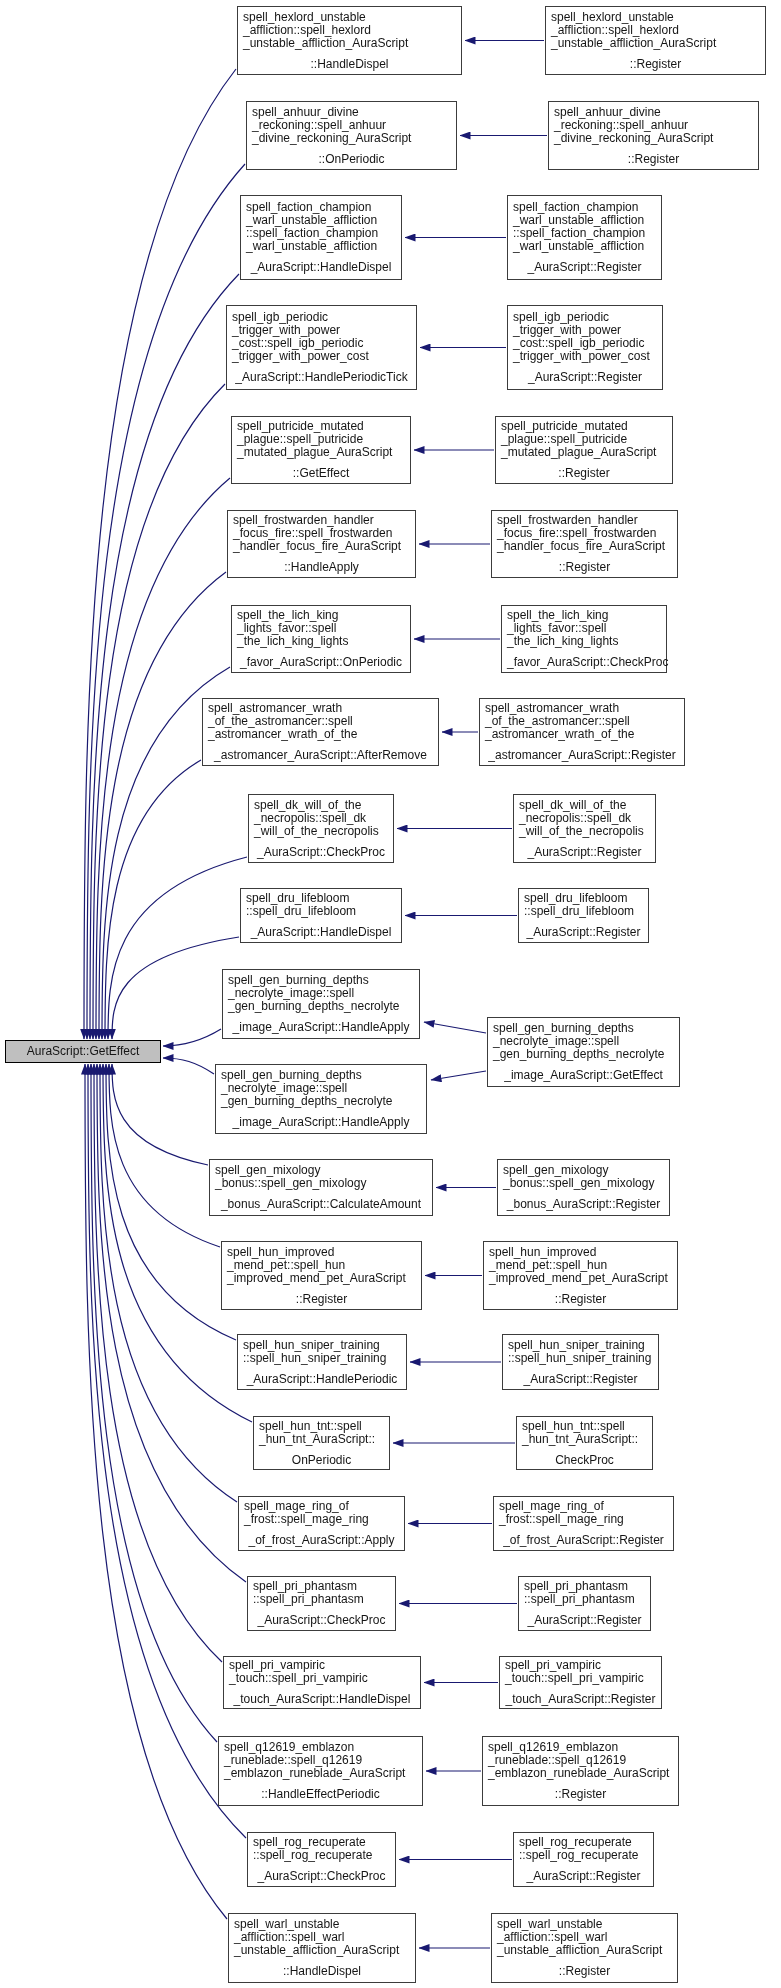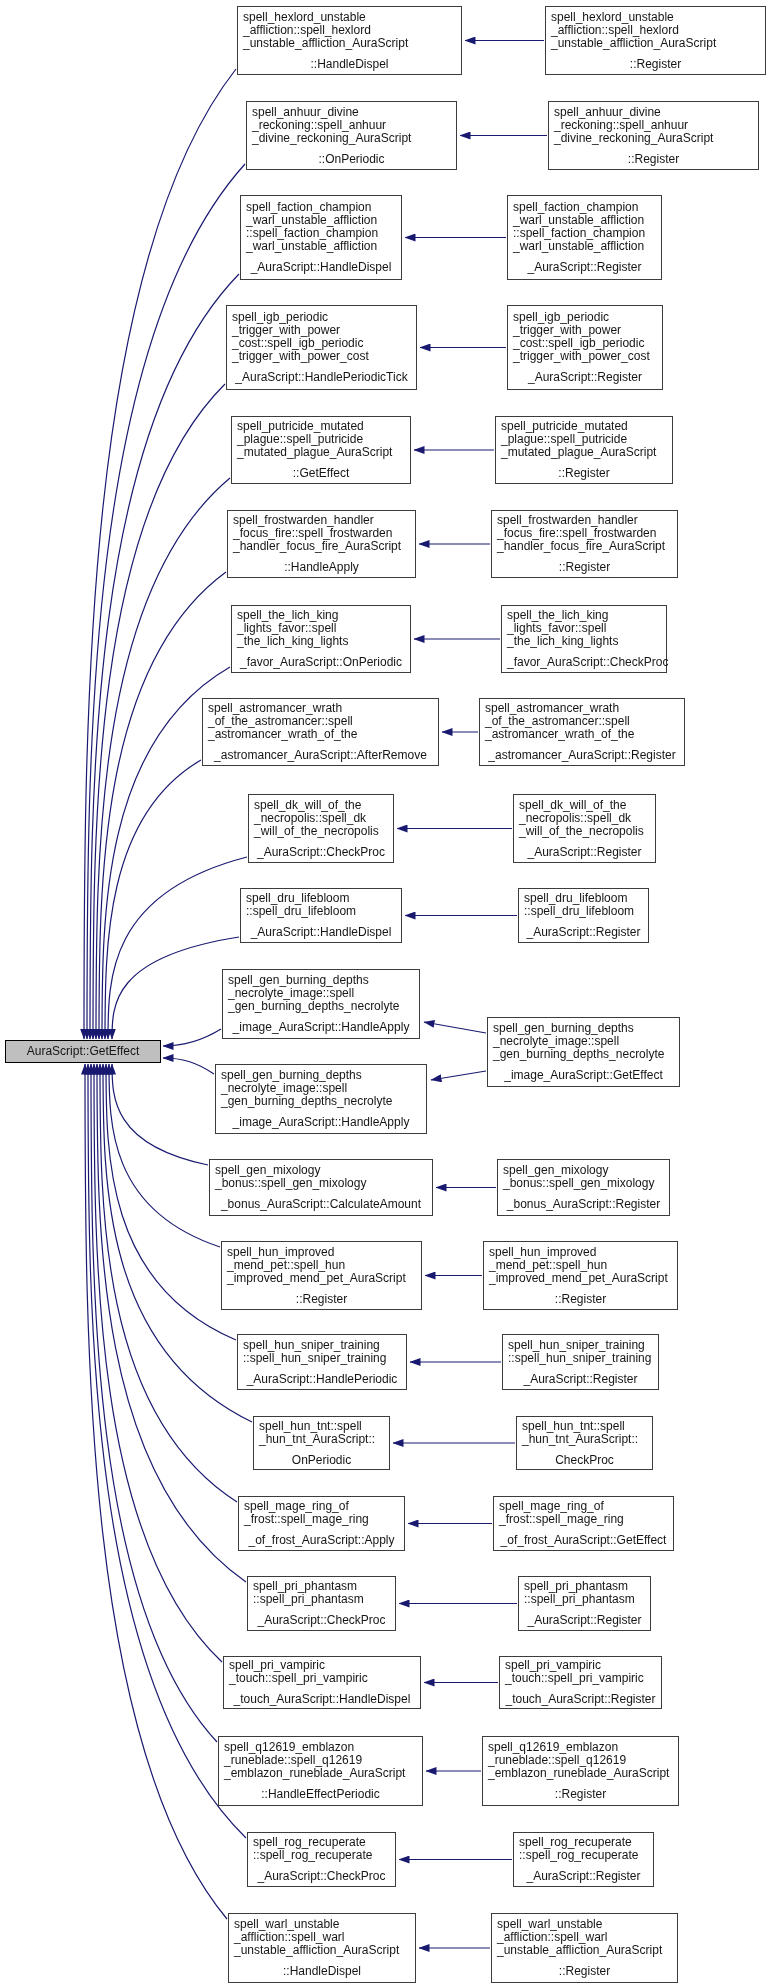--- a/index.html
+++ b/index.html
@@ -305,21 +305,21 @@
         <div class="ln last">_AuraScript::Register</div>
       </div>
       <div class="gnode" style="left: 516px; top: 1416px; width: 137px; height: 54px;">
         <div class="ln">spell_hun_tnt::spell</div>
         <div class="ln">_hun_tnt_AuraScript::</div>
         <div class="ln last">CheckProc</div>
       </div>
       <div class="gnode" style="left: 493px; top: 1496px; width: 181px; height: 55px;">
         <div class="ln">spell_mage_ring_of</div>
         <div class="ln">_frost::spell_mage_ring</div>
-        <div class="ln last">_of_frost_AuraScript::GetEffect</div>
+        <div class="ln last">_of_frost_AuraScript::Register</div>
       </div>
       <div class="gnode" style="left: 518px; top: 1576px; width: 133px; height: 55px;">
         <div class="ln">spell_pri_phantasm</div>
         <div class="ln">::spell_pri_phantasm</div>
         <div class="ln last">_AuraScript::Register</div>
       </div>
       <div class="gnode" style="left: 499px; top: 1656px; width: 163px; height: 53px;">
         <div class="ln">spell_pri_vampiric</div>
         <div class="ln">_touch::spell_pri_vampiric</div>
         <div class="ln last">_touch_AuraScript::Register</div>

